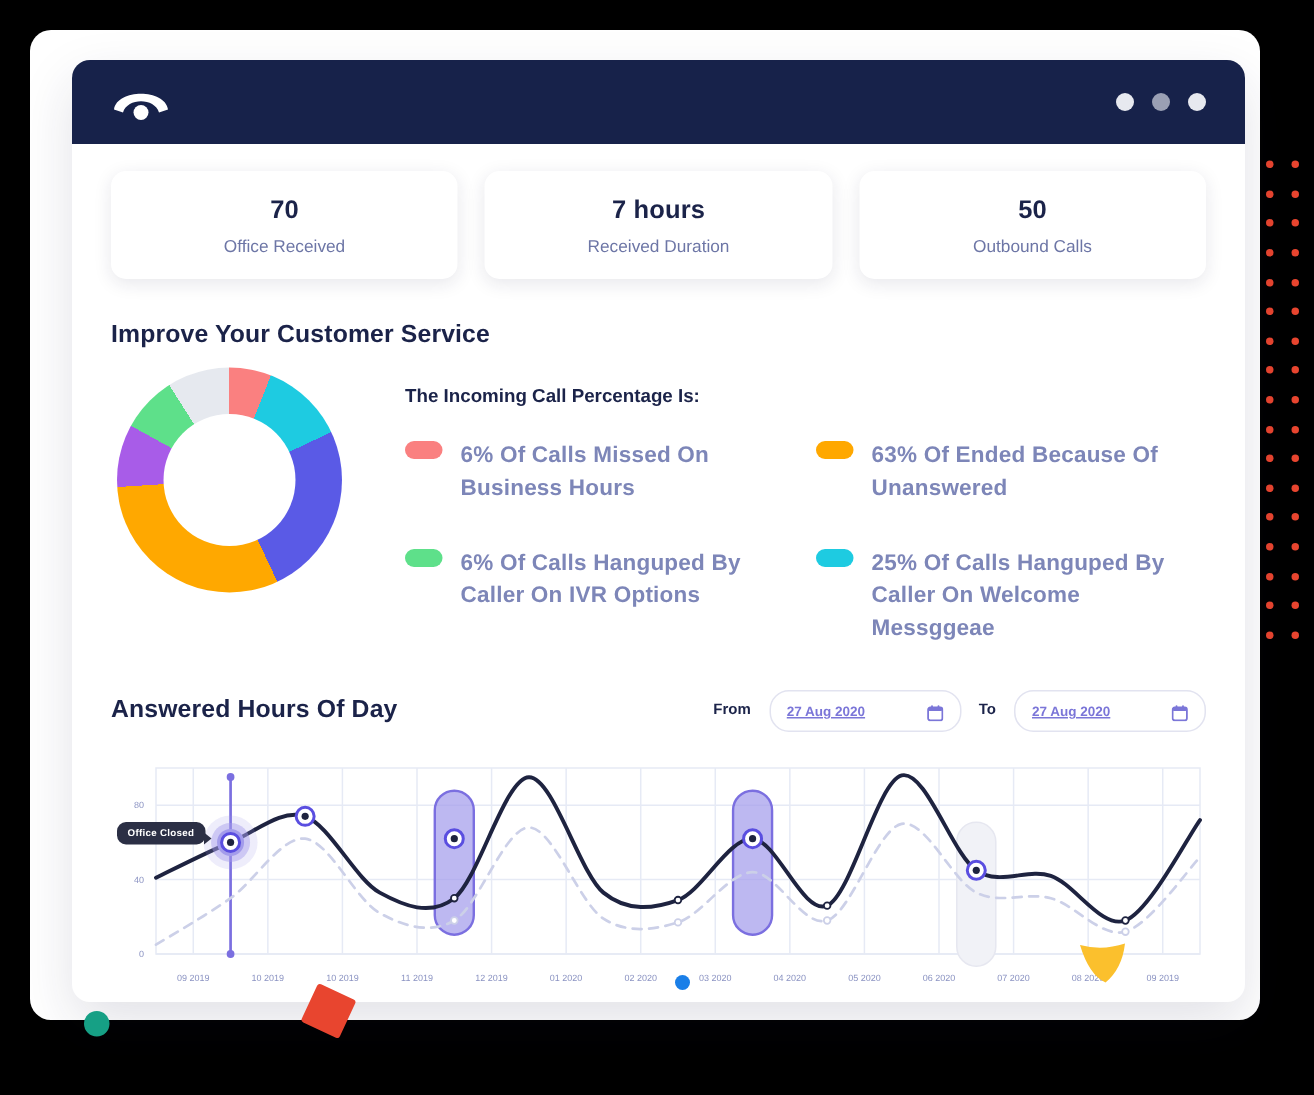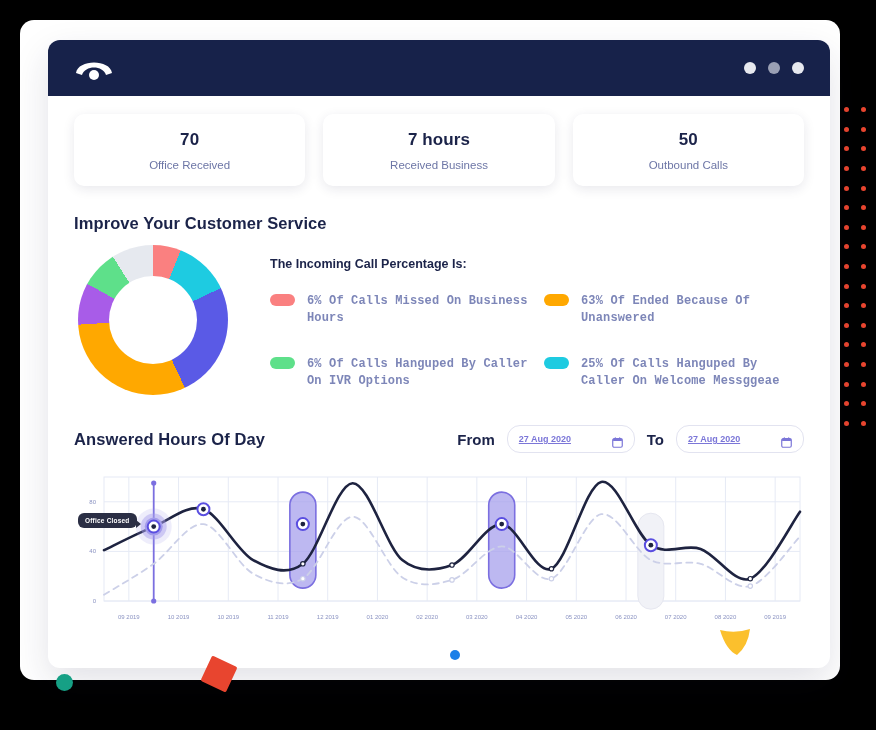--- a/index.html
+++ b/index.html
@@ -79,29 +79,29 @@
   }
 
   #legend-block{flex:1;padding-left:22px;padding-top:12px;}
   #legend-title{font-size:12.5px;font-weight:bold;color:#1b2349;margin-bottom:22px;}
   #legend-grid{
     display:grid;grid-template-columns:1fr 1fr;
     column-gap:14px;row-gap:28px;
   }
   .legend-item{display:flex;align-items:flex-start;gap:12px;}
   .legend-swatch{width:25px;height:12px;border-radius:7px;flex:none;margin-top:1px;}
-  .legend-text{font-size:12px;font-weight:bold;color:#7d86b8;line-height:1.45;letter-spacing:.15px;font-family:Liberation Mono, monospace;}
+  .legend-text{font-size:15px;font-weight:bold;color:#7d86b8;line-height:1.45;letter-spacing:.15px;}
 
   
   #answered-head{
     display:flex;align-items:center;justify-content:space-between;
     padding:0 26px;margin-top:30px;
   }
   #date-controls{display:flex;align-items:center;gap:12px;}
-  .date-label{font-size:15px;font-weight:bold;color:#1b2349;}
+  .date-label{font-size:10px;font-weight:bold;color:#1b2349;}
   .date-pill{
     display:flex;align-items:center;justify-content:space-between;gap:14px;
     width:104px;height:26px;border:1px solid #e2e3f0;border-radius:13px;
     padding:0 11px;background:#fff;
   }
   .date-value{font-size:9px;font-weight:bold;color:#7b76d8;text-decoration:underline;}
   .cal-icon{width:11px;height:11px;flex:none;}
 
   
   #chart-area{position:relative;margin:16px 26px 0 26px;height:160px;}
@@ -185,21 +185,21 @@
     </div>
   </div>
 
   <div id="stat-row">
     <div class="stat-card">
       <div class="stat-value">70</div>
       <div class="stat-label">Office Received</div>
     </div>
     <div class="stat-card">
       <div class="stat-value">7 hours</div>
-      <div class="stat-label">Received Business</div>
+      <div class="stat-label">Received Duration</div>
     </div>
     <div class="stat-card">
       <div class="stat-value">50</div>
       <div class="stat-label">Outbound Calls</div>
     </div>
   </div>
 
   <div id="improve-title" class="section-title">Improve Your Customer Service</div>
 
   <div id="donut-block">

